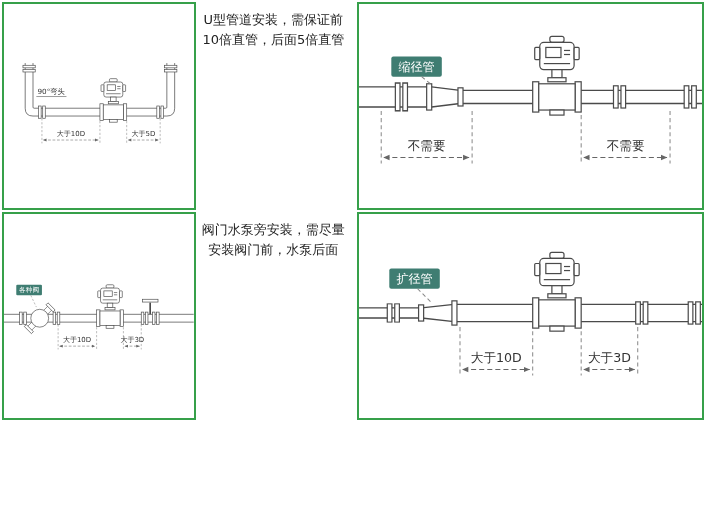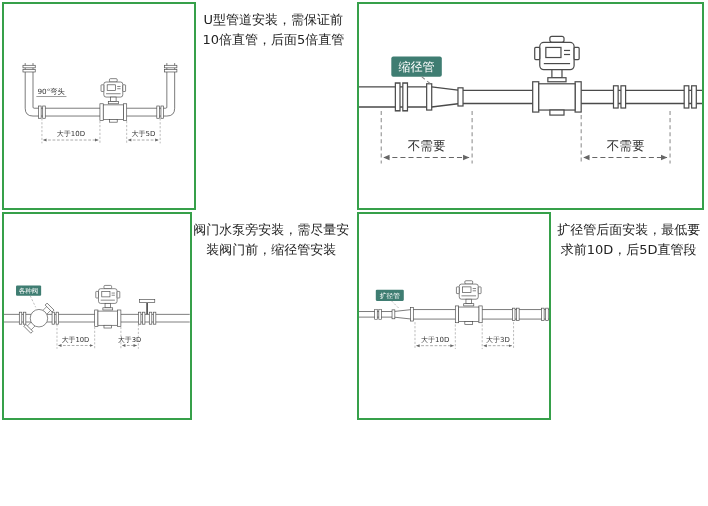--- a/index.html
+++ b/index.html
@@ -171,21 +171,21 @@
           <line class="ext" x1="214" y1="124" x2="214" y2="164"></line>
           <line class="ext" x1="246" y1="119" x2="246" y2="164"></line>
           <line class="dln" x1="100" y1="158" x2="163" y2="158"></line>
           <line class="dln" x1="217" y1="158" x2="243" y2="158"></line>
           <text x="131" y="151" class="dlbl">大于10D</text>
           <text x="230" y="151" class="dlbl">大于3D</text>
         </g>
       </svg>
     </div>
     <div class="caption">
-      <div>阀门水泵旁安装，需尽量安装阀门前，缩径管安装</div>
+      <div>阀门水泵旁安装，需尽量安装阀门前，水泵后面</div>
     </div>
   </div>
 
   <div class="cell">
     <div class="box">
       <svg class="diag" viewBox="0 0 340 202">
         <g>
           <path class="pl" d="M0,93 L62,93 L94,89.5 L340,89.5"></path>
           <path class="pl" d="M0,103 L62,103 L94,106.5 L340,106.5"></path>
         </g>
@@ -203,16 +203,15 @@
           <line class="ext" x1="172" y1="116" x2="172" y2="160"></line>
           <line class="ext" x1="220" y1="116" x2="220" y2="160"></line>
           <line class="ext" x1="276" y1="112" x2="276" y2="160"></line>
           <line class="dln" x1="103" y1="154" x2="169" y2="154"></line>
           <line class="dln" x1="223" y1="154" x2="273" y2="154"></line>
           <text x="136" y="147" class="dlbl">大于10D</text>
           <text x="248" y="147" class="dlbl">大于3D</text>
         </g>
       </svg>
     </div>
-    <div class="caption">扩径管后面安装，最低要求前10D，后5D直管段</div>
   </div>
 
 </div>
 
 </body></html>

